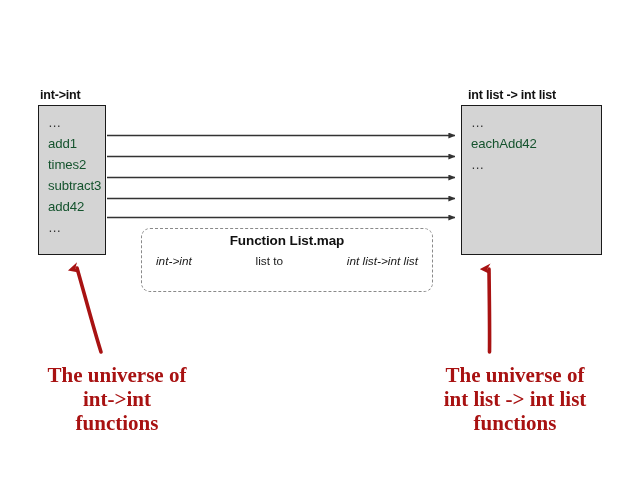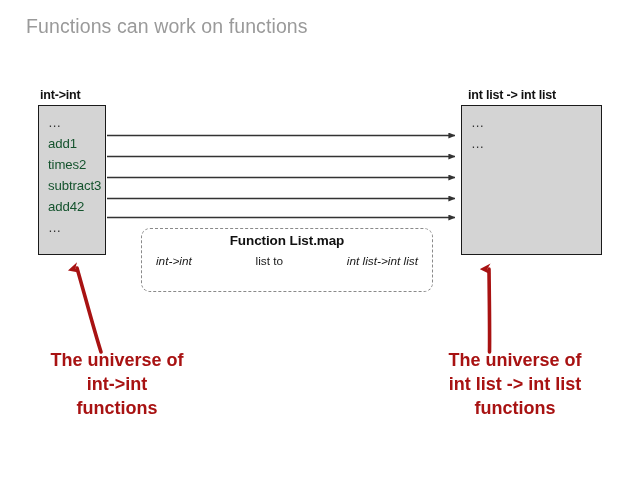--- a/index.html
+++ b/index.html
@@ -116,56 +116,57 @@
   #map-row span {
     font-size: 11.8px;
     color: #1a1a1a;
     white-space: nowrap;
   }
   .ital { font-style: italic; }
   
   .annotation {
     position: absolute;
     color: #a81212;
-    font-family: Liberation Sans, sans-serif;
-    font-size: 18px;
+    font-family: Liberation Serif, serif;
+    font-size: 21px;
     font-weight: 600;
     line-height: 24px;
     text-align: center;
     white-space: nowrap;
+    margin-top: 15px;
   }
   #annotation-left  { left: 22px;  top: 348px; width: 190px; }
   #annotation-right { left: 400px; top: 348px; width: 230px; }
   .annotation .ann-line { display: block; }
 </style>
 </head>
 <body>
 
 <div id="slide">
 
-  <div id="slide-title">Functions can work on functions</div>
 
   <div id="header-left" class="box-header">int-&gt;int</div>
 
   <div id="box-left" class="set-box">
     <ul class="member-list">
       <li class="ellipsis">…</li>
       <li>add1</li>
       <li>times2</li>
       <li>subtract3</li>
       <li>add42</li>
       <li class="ellipsis">…</li>
     </ul>
   </div>
 
   <div id="header-right" class="box-header">int list -&gt; int list</div>
 
   <div id="box-right" class="set-box">
     <ul class="member-list">
       <li class="ellipsis">…</li>
+      <li>eachAdd42</li>
       <li class="ellipsis">…</li>
     </ul>
   </div>
 
   <svg id="arrow-layer" width="638" height="479" viewBox="0 0 638 479">
     <defs>
       <marker id="ah" markerWidth="7" markerHeight="6" refX="6.6" refY="3" orient="auto" markerUnits="userSpaceOnUse">
         <path d="M0,0 L7,3 L0,6 z" fill="#333333"></path>
       </marker>
       <marker id="redhead" markerWidth="12" markerHeight="11" refX="5.5" refY="9.4" orient="auto" markerUnits="userSpaceOnUse">

